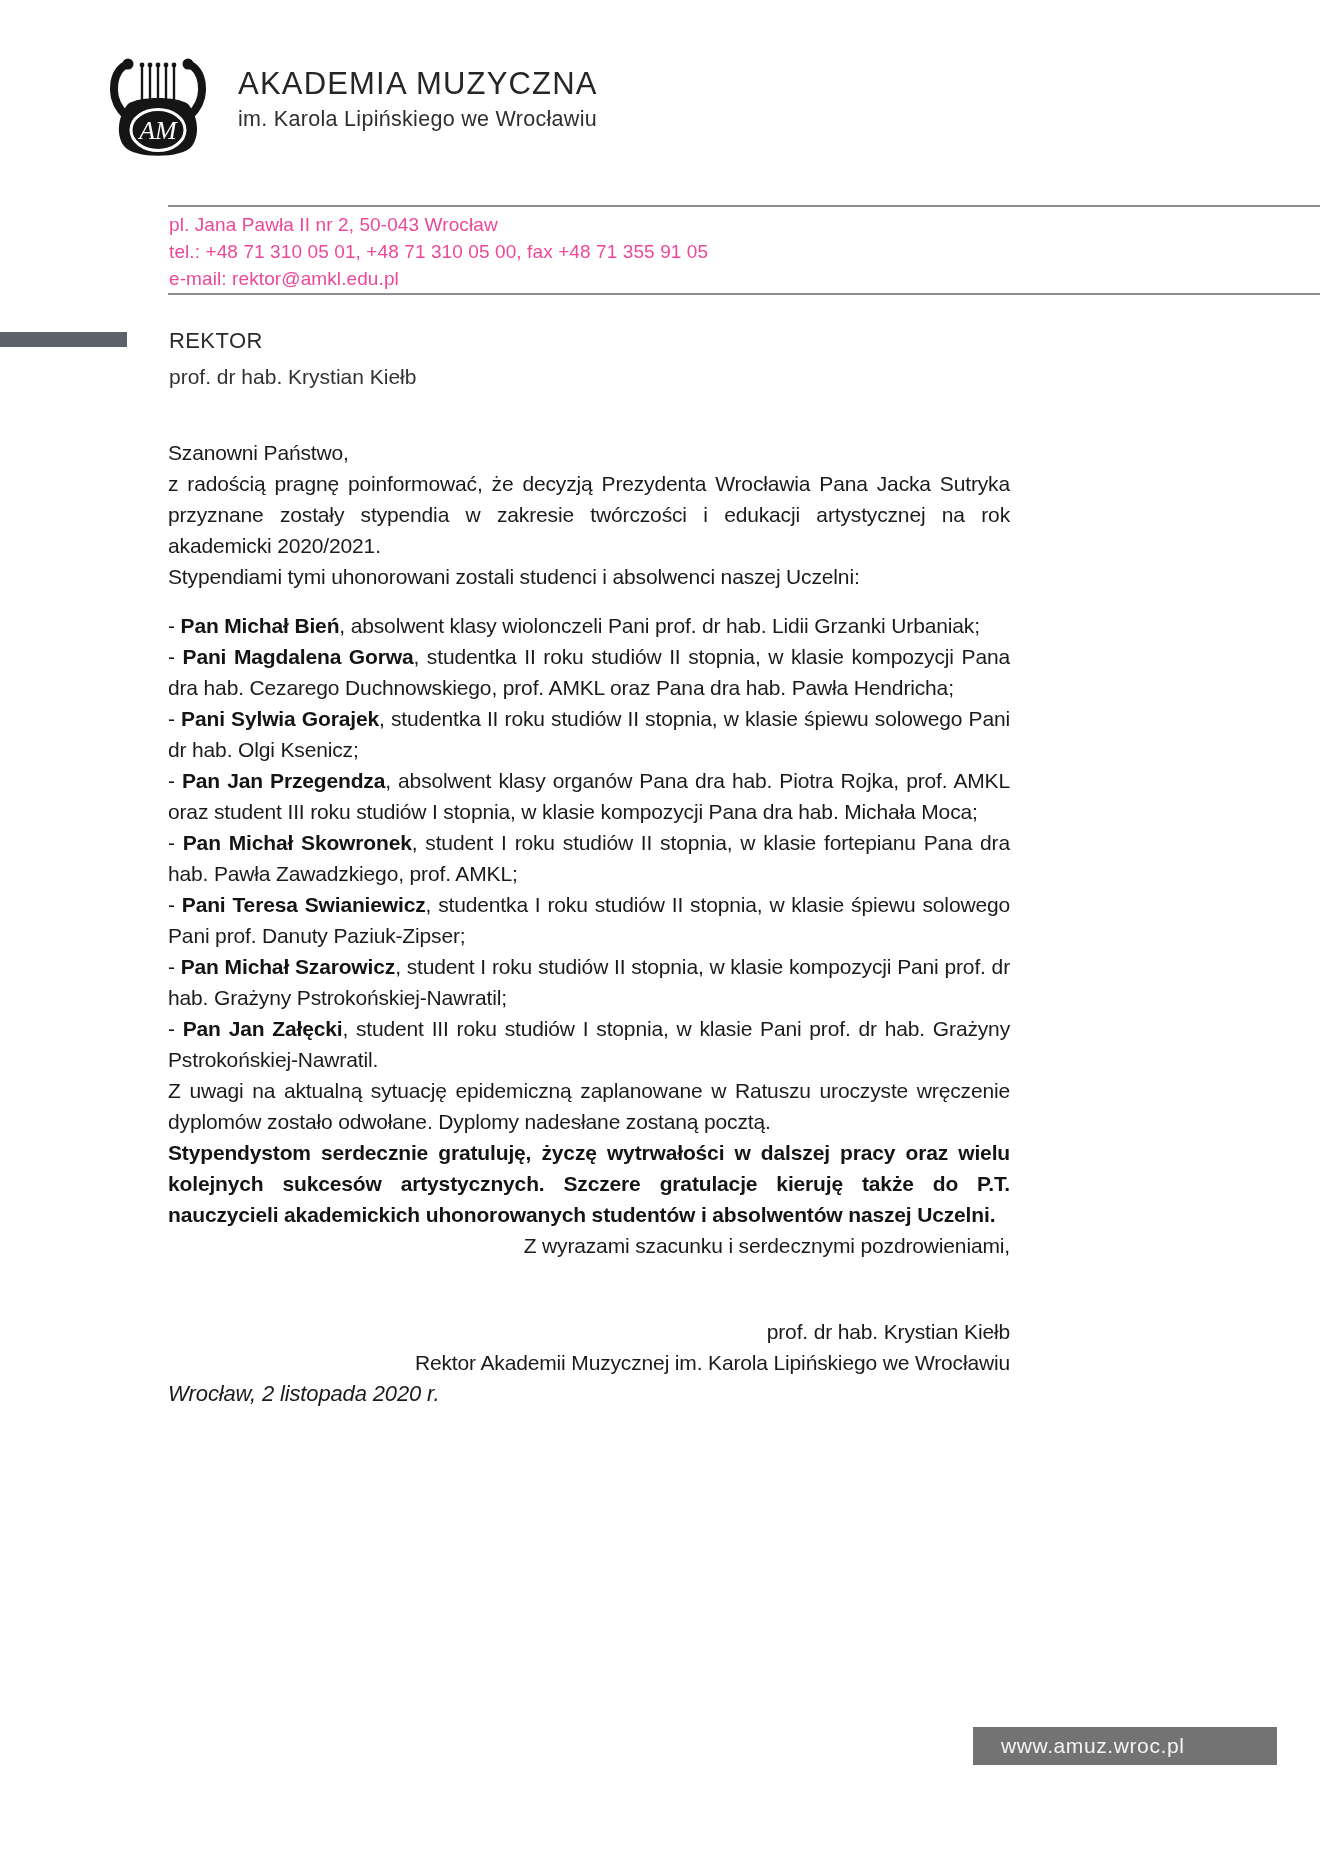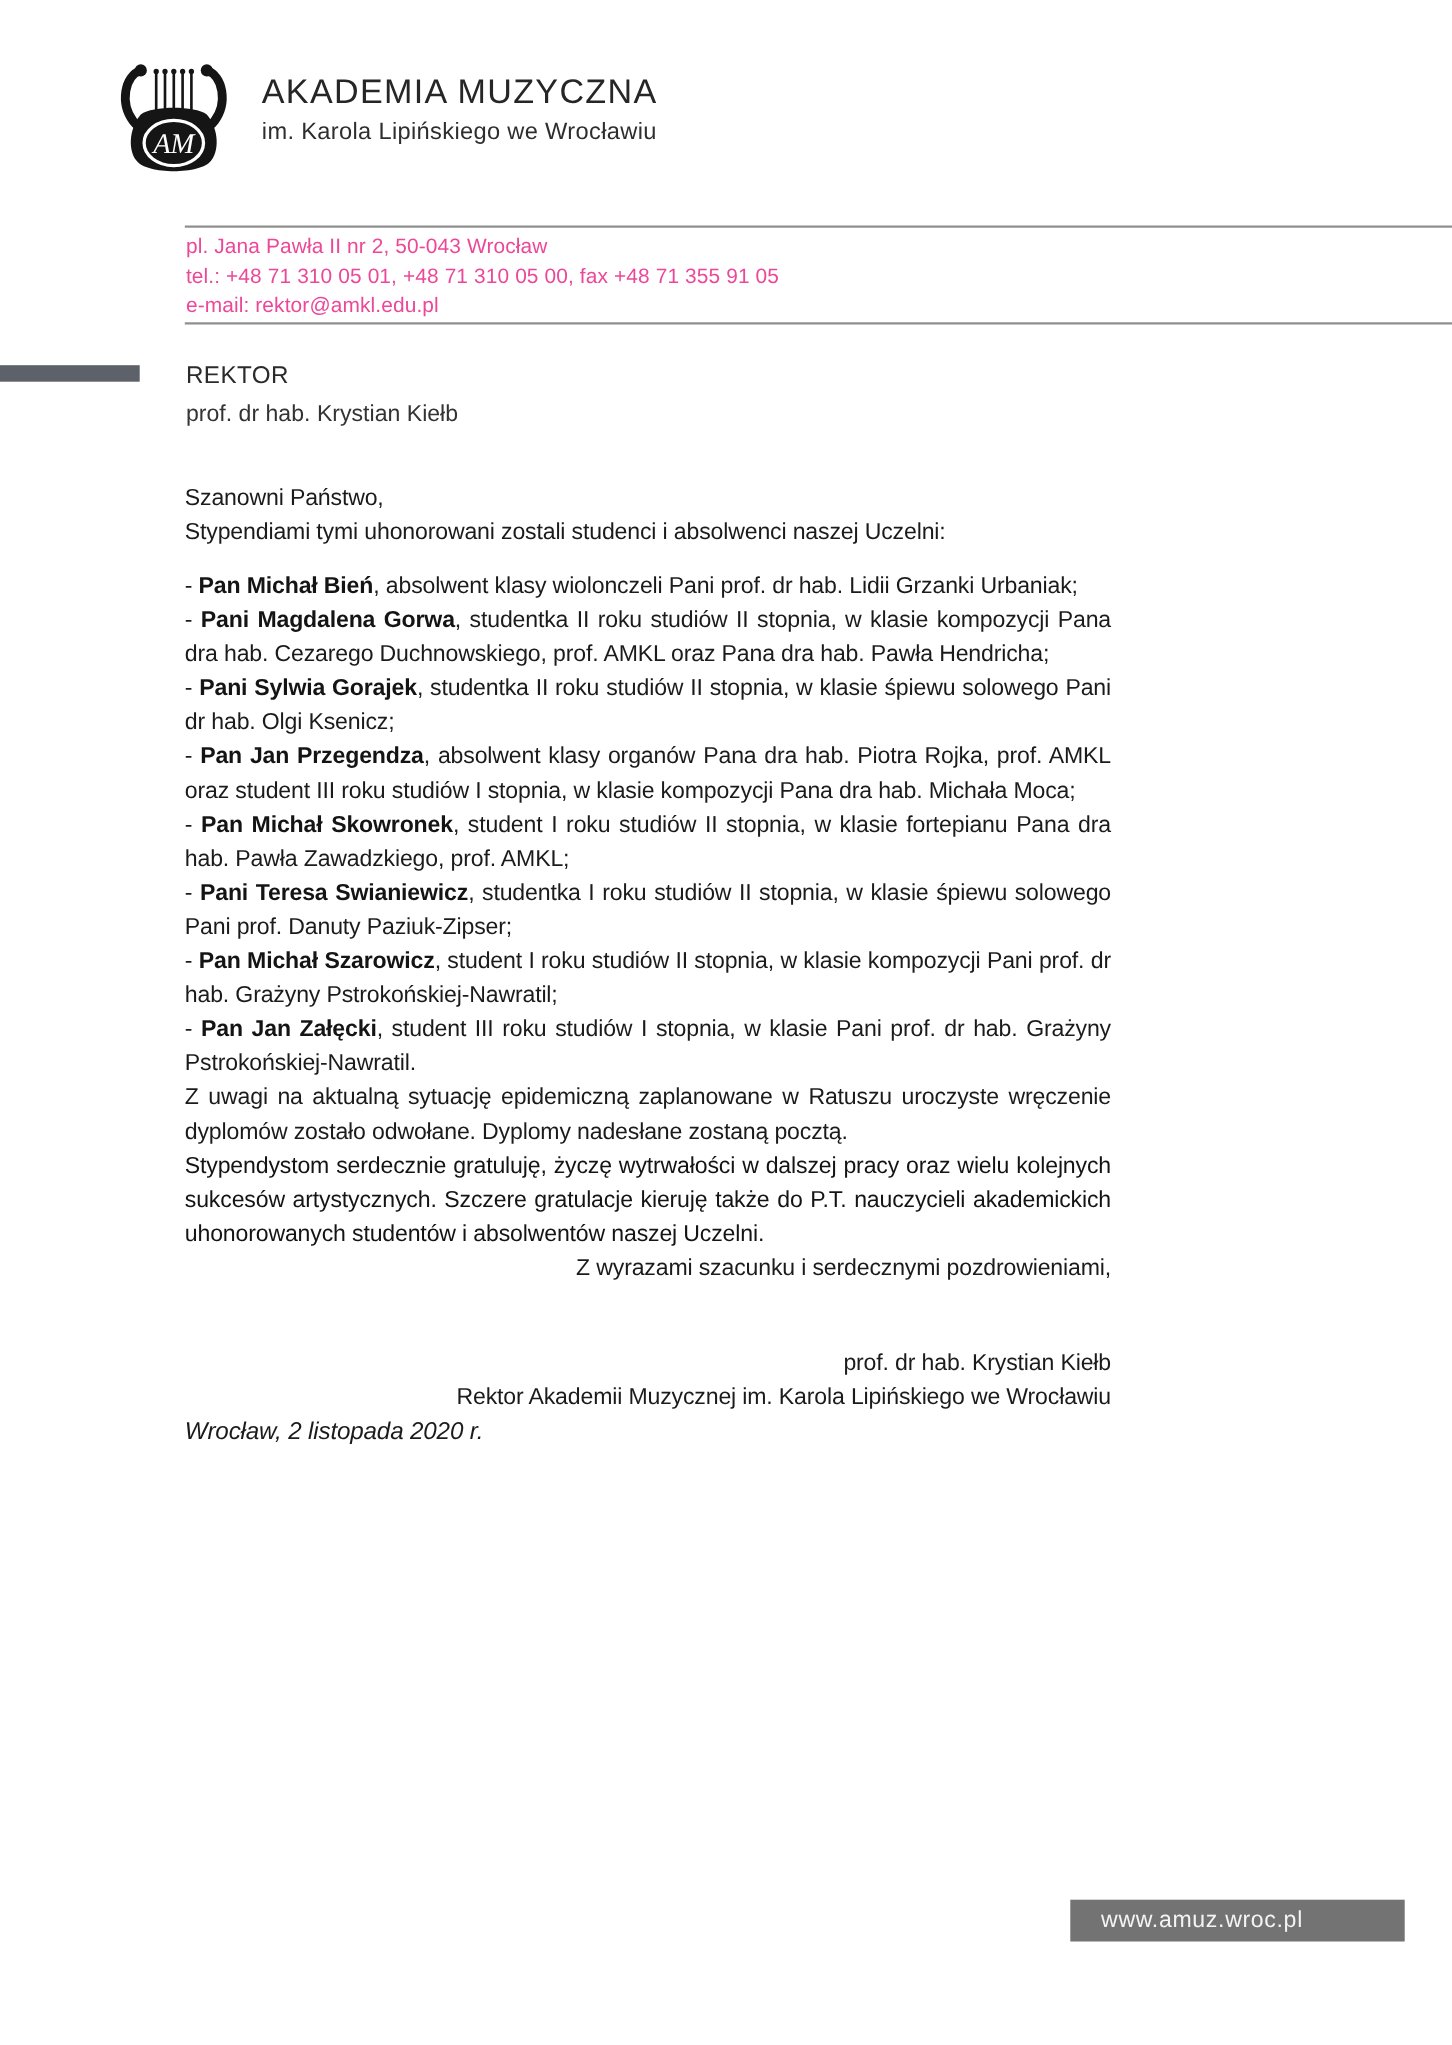--- a/index.html
+++ b/index.html
@@ -38,21 +38,21 @@
   }
   .body p{margin:0;}
   .j{text-align:justify;}
   .salutation{margin:0;}
   .intro-1{margin-top:28px;}
   .intro-2{margin-top:8px;}
   .recipients{margin-top:18px;}
   .item{margin-bottom:7px;}
   .item strong{font-weight:700;color:#141414;}
   .note{margin-top:24px;}
-  .congrats{margin-top:66px;font-weight:400;color:#141414;}
+  .congrats{margin-top:66px;font-weight:700;color:#141414;}
   .closing{margin-top:79px;text-align:right;}
   .signature{margin-top:55px;text-align:right;}
   .signature p{margin:0;}
   .dateline{margin-top:18px;font-style:italic;font-size:22px;}
   
   .footer-bar{
     position:absolute;left:973px;top:1727px;width:304px;height:38px;
     background:#737373;color:#f4f4f2;font-size:21px;letter-spacing:0.6px;
     display:flex;align-items:center;padding-left:28px;box-sizing:border-box;
   }
@@ -107,20 +107,21 @@
 
   <div class="accent-bar"></div>
 
   <div class="sender">
     <div class="sender-title">REKTOR</div>
     <div class="sender-name">prof. dr hab. Krystian Kiełb</div>
   </div>
 
   <main class="body">
     <p class="salutation">Szanowni Państwo,</p>
+    <p class="j intro-1">z radością pragnę poinformować, że decyzją Prezydenta Wrocławia Pana Jacka Sutryka przyznane zostały stypendia w zakresie twórczości i edukacji artystycznej na rok akademicki 2020/2021.</p>
     <p class="intro-2">Stypendiami tymi uhonorowani zostali studenci i absolwenci naszej Uczelni:</p>
 
     <div class="recipients">
       <p class="j item"><span>-</span> <strong>Pan Michał Bień</strong><span>, absolwent klasy wiolonczeli Pani prof. dr hab. Lidii Grzanki Urbaniak;</span></p>
       <p class="j item"><span>-</span> <strong>Pani Magdalena Gorwa</strong><span>, studentka II roku studiów II stopnia, w klasie kompozycji Pana dra hab. Cezarego Duchnowskiego, prof. AMKL oraz Pana dra hab. Pawła Hendricha;</span></p>
       <p class="j item"><span>-</span> <strong>Pani Sylwia Gorajek</strong><span>, studentka II roku studiów II stopnia, w klasie śpiewu solowego Pani dr hab. Olgi Ksenicz;</span></p>
       <p class="j item"><span>-</span> <strong>Pan Jan Przegendza</strong><span>, absolwent klasy organów Pana dra hab. Piotra Rojka, prof. AMKL oraz student III roku studiów I stopnia, w klasie kompozycji Pana dra hab. Michała Moca;</span></p>
       <p class="j item"><span>-</span> <strong>Pan Michał Skowronek</strong><span>, student I roku studiów II stopnia, w klasie fortepianu Pana dra hab. Pawła Zawadzkiego, prof. AMKL;</span></p>
       <p class="j item"><span>-</span> <strong>Pani Teresa Swianiewicz</strong><span>, studentka I roku studiów II stopnia, w klasie śpiewu solowego Pani prof. Danuty Paziuk-Zipser;</span></p>
       <p class="j item"><span>-</span> <strong>Pan Michał Szarowicz</strong><span>, student I roku studiów II stopnia, w klasie kompozycji Pani prof. dr hab. Grażyny Pstrokońskiej-Nawratil;</span></p>

